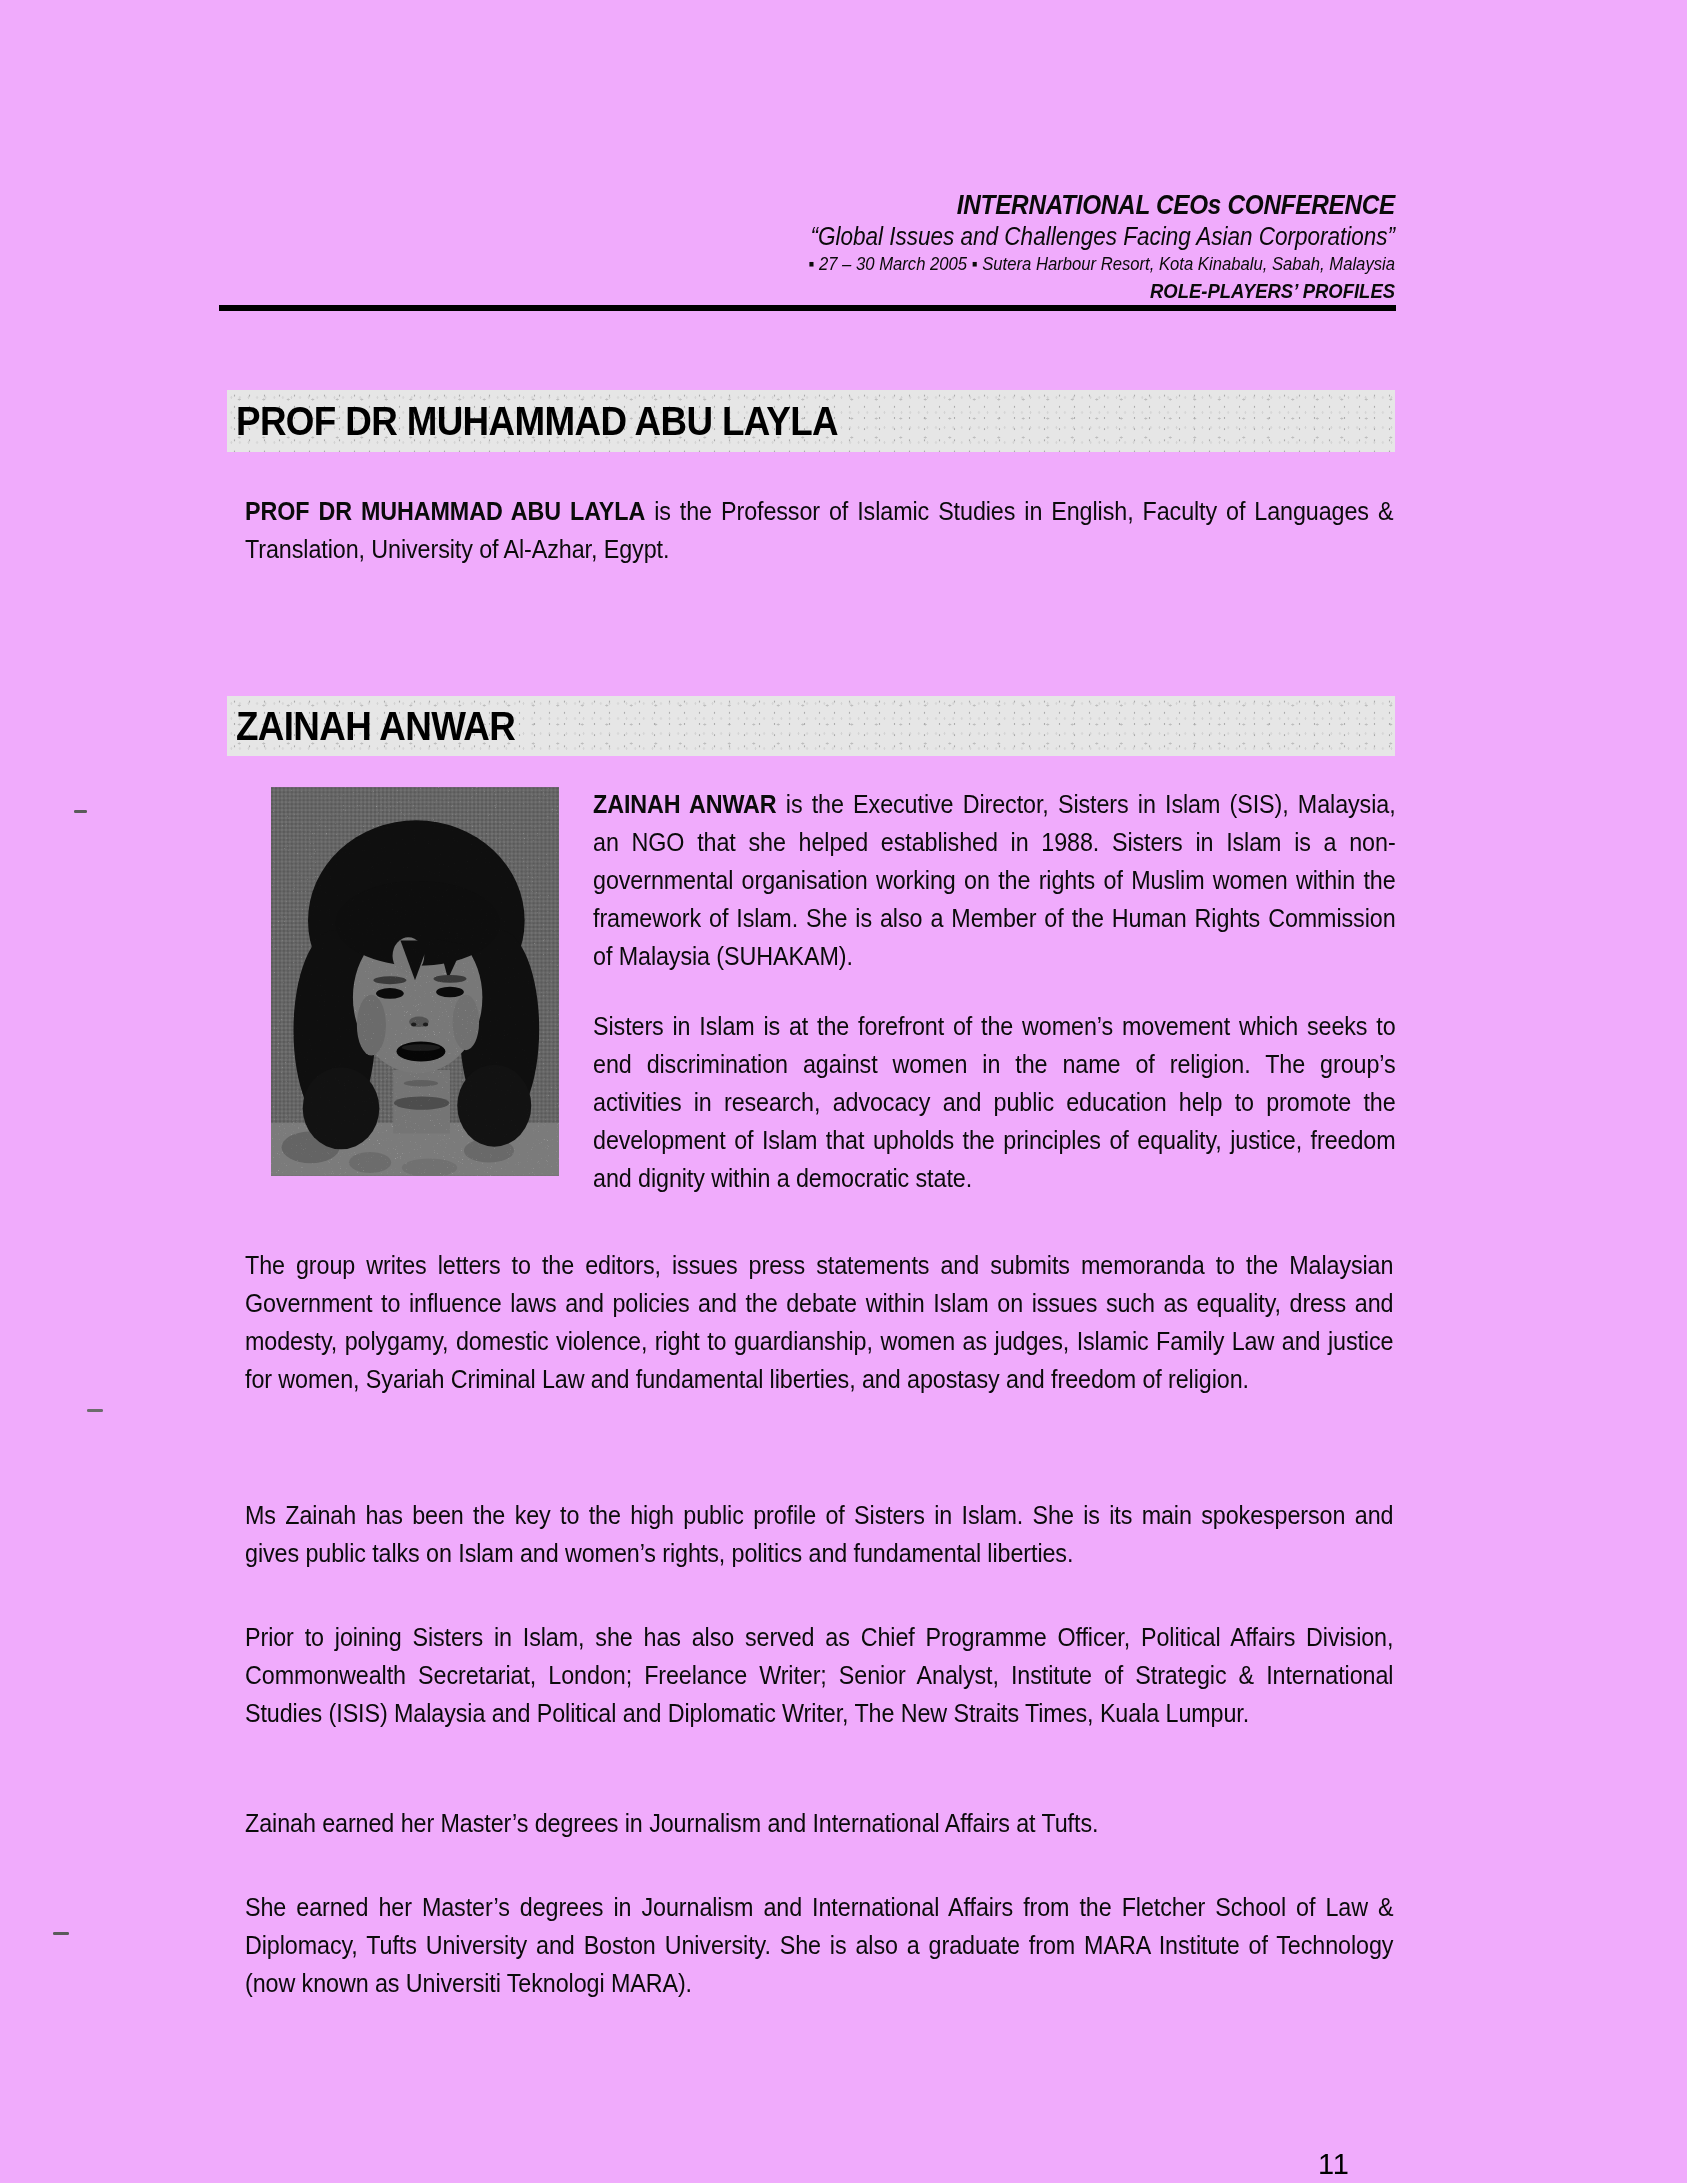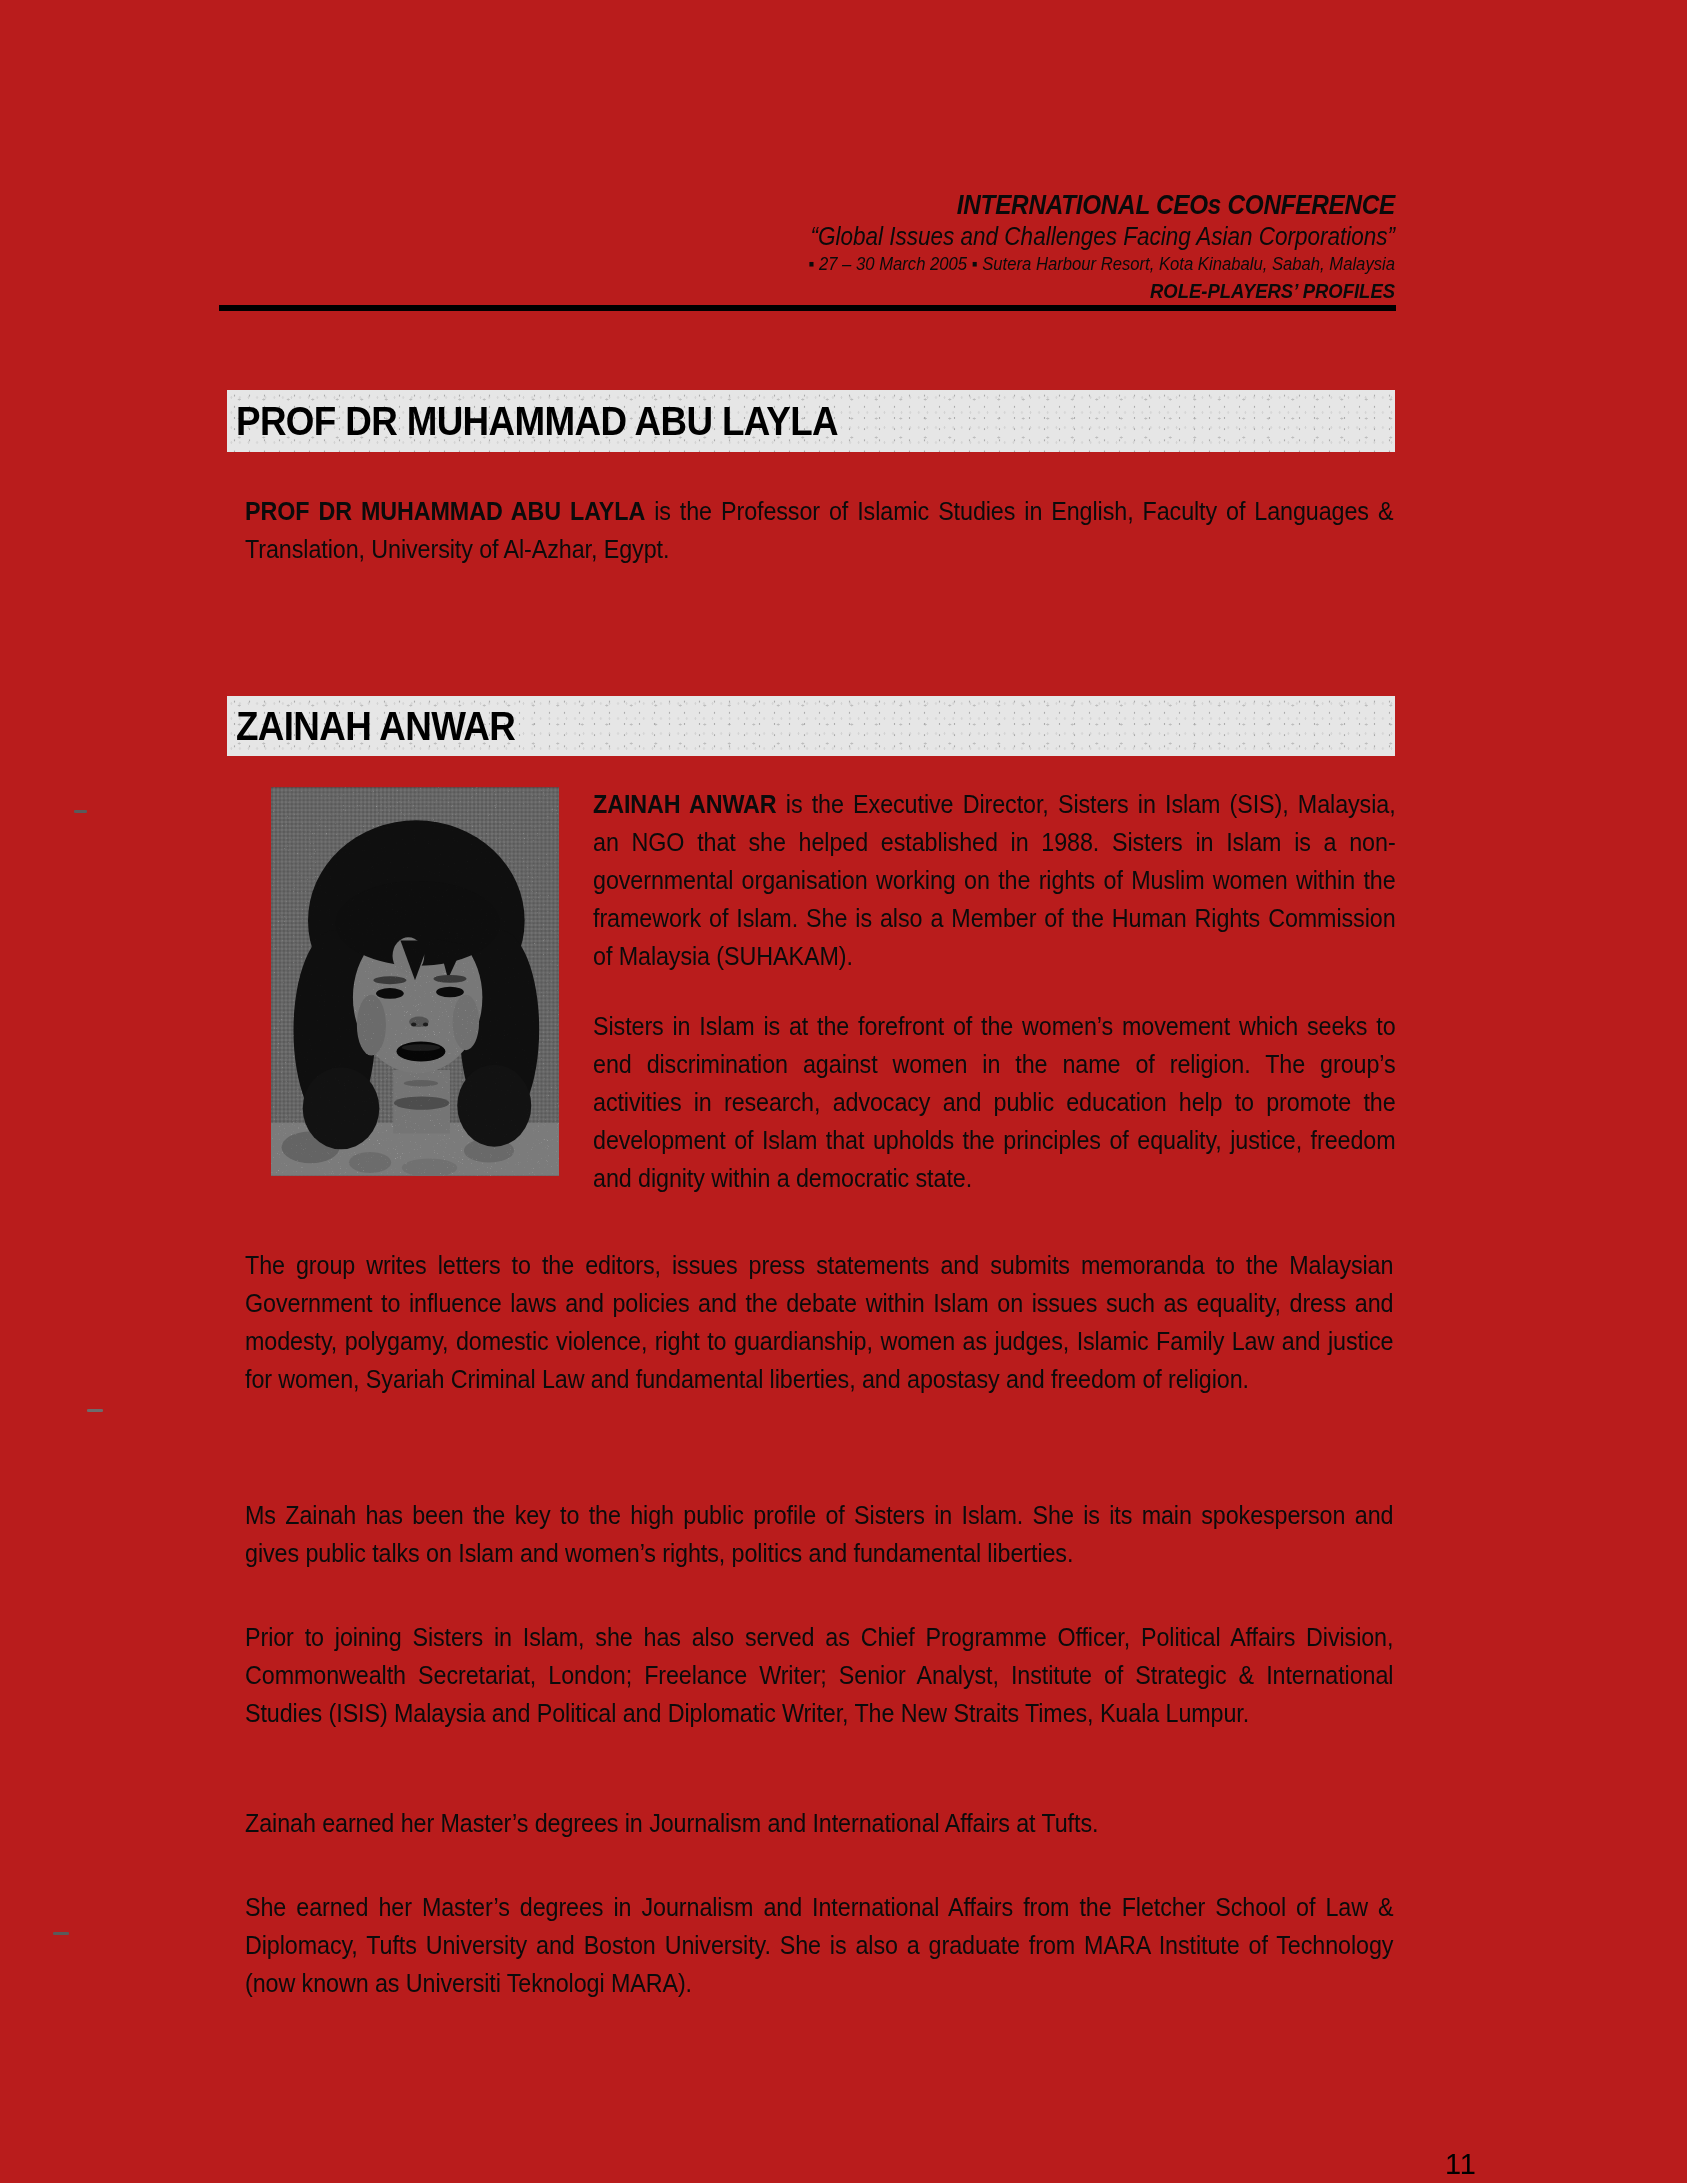--- a/index.html
+++ b/index.html
@@ -4,21 +4,21 @@
 <style>
   html, body { margin: 0; padding: 0; }
   body {
     width: 1687px; height: 2183px;
     background: #ffffff;
     position: relative;
     overflow: hidden;
     font-family: "Liberation Sans", sans-serif;
     color: #0a0a0a;
   }
-  .page { position: absolute; inset: 0; background: #b91c1c; }
+  .page { position: absolute; inset: 0; background: #f0abfc; }
 
   
   .header {
     position: absolute; top: 189px; right: 292px; width: 1164px;
     text-align: right;
     transform: scaleX(0.90); transform-origin: 100% 0;
   }
   .h-line1 { font-size: 27px; font-weight: bold; font-style: italic; line-height: 32px; letter-spacing: -0.3px; }
   .h-line2 { font-size: 25px; font-style: italic; line-height: 30px; }
   .h-line3 { font-size: 18.5px; font-style: italic; line-height: 26.5px; }
@@ -68,21 +68,21 @@
   .sidecol p { margin: 0; }
   .sidecol p + p { margin-top: 32px; }
 
   
   .photo {
     position: absolute; left: 271px; top: 787px; width: 288px; height: 389px;
     filter: grayscale(1) contrast(1.03);
   }
 
   
-  .pagenum { position: absolute; left: 1445px; top: 2148px; font-size: 29px; letter-spacing: 0.7px; color: #000; }
+  .pagenum { position: absolute; left: 1318px; top: 2148px; font-size: 29px; letter-spacing: 0.7px; color: #000; }
 
   
   .dash { position: absolute; height: 2.6px; background: #5a5a5a; border-radius: 1.3px; }
   #dash1 { left: 74px; top: 810px; width: 13.2px; }
   #dash2 { left: 87px; top: 1409px; width: 16px; background: #6c6c6c; }
   #dash3 { left: 53px;  top: 1932px; width: 16px; }
 </style>
 </head>
 <body>
 

